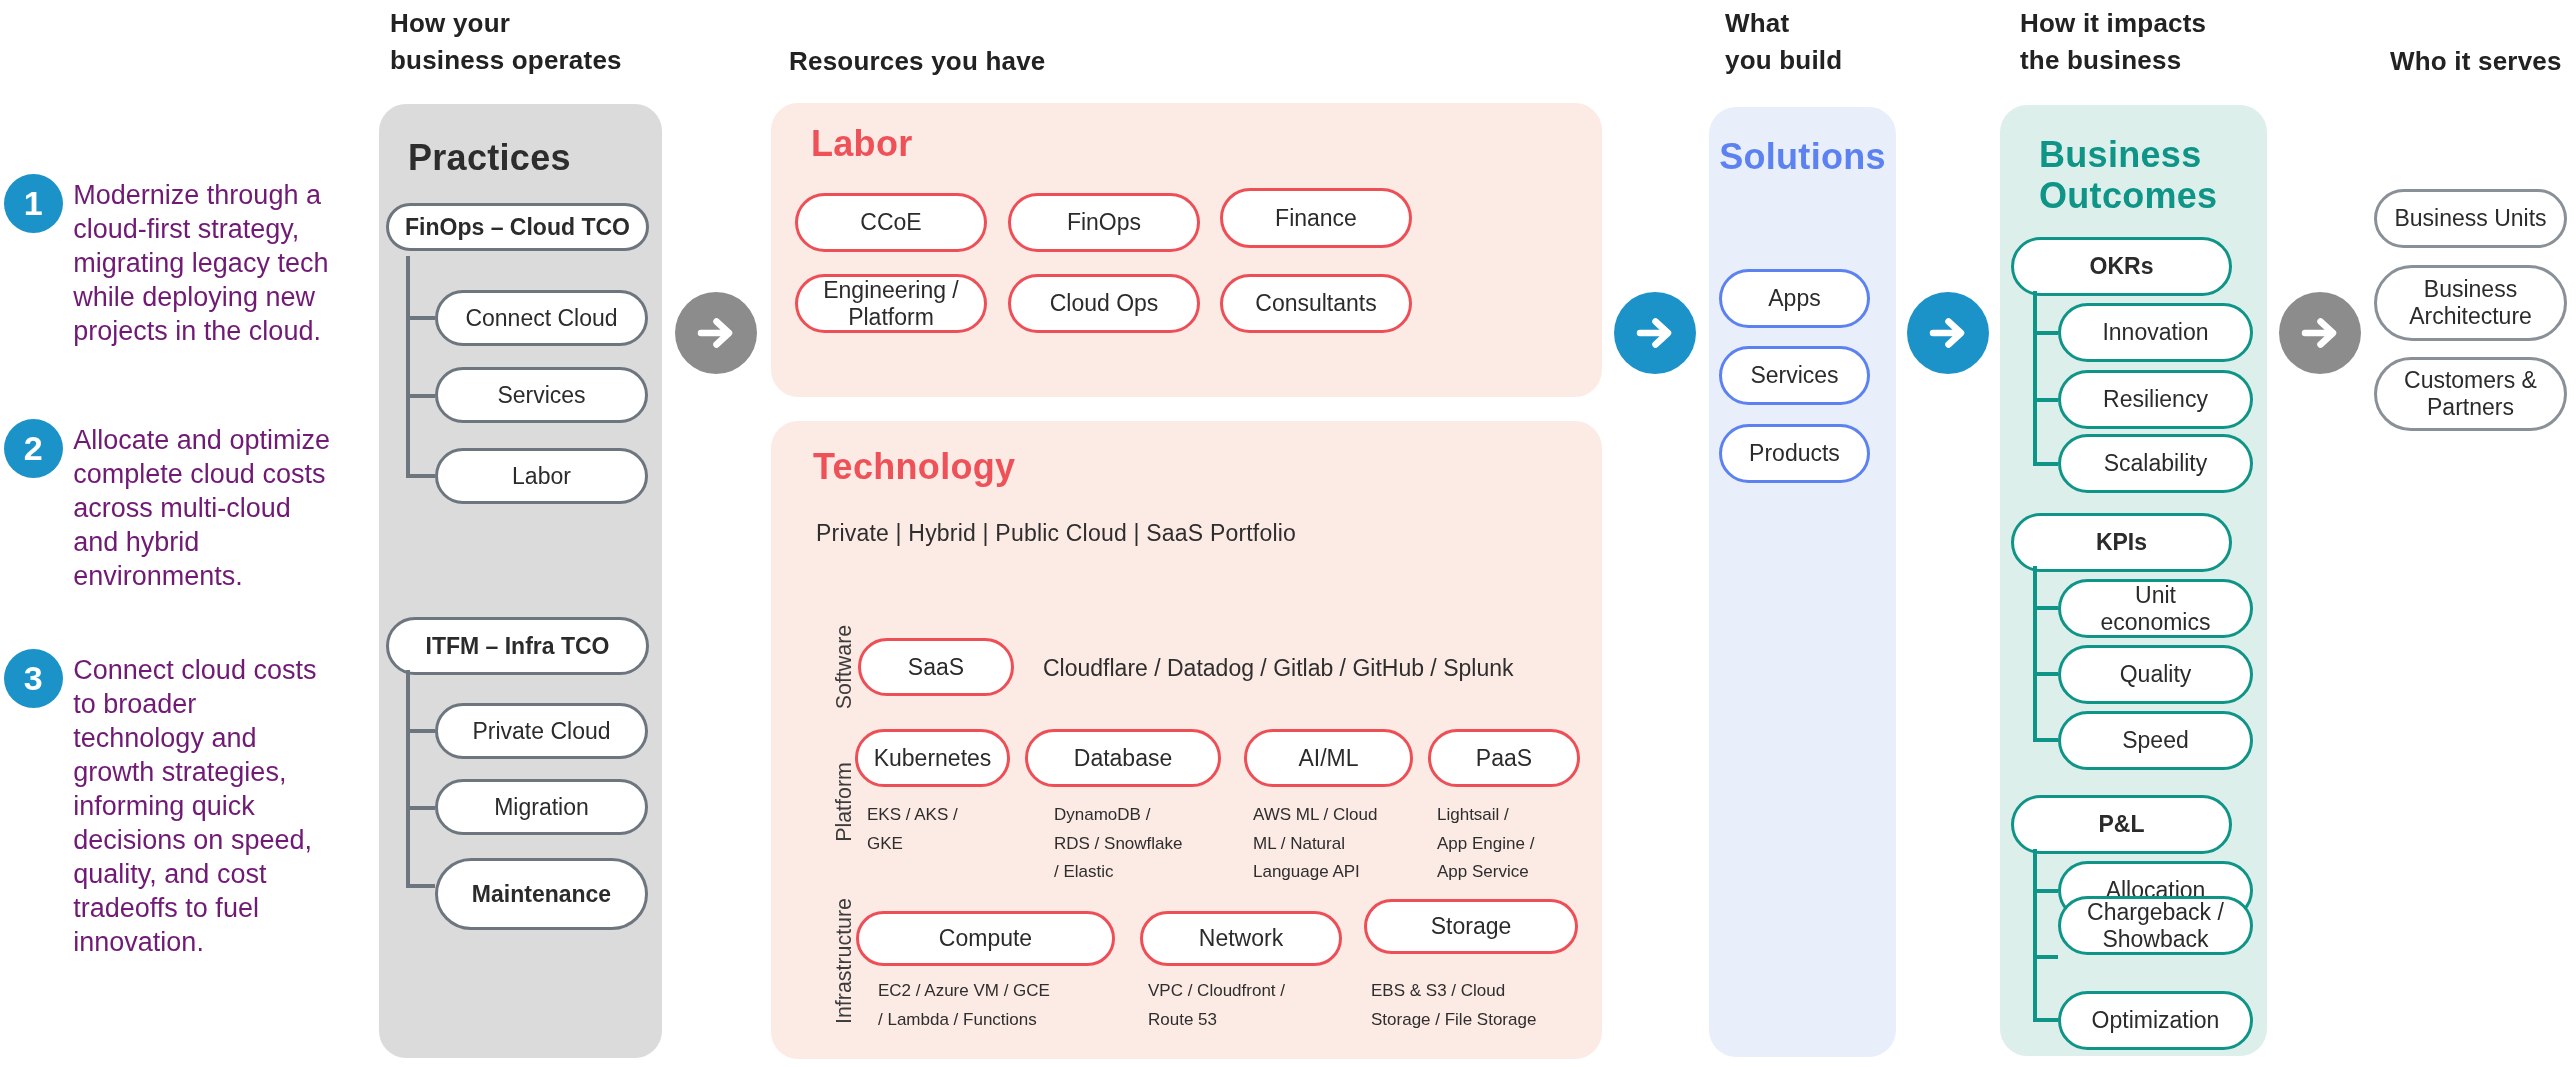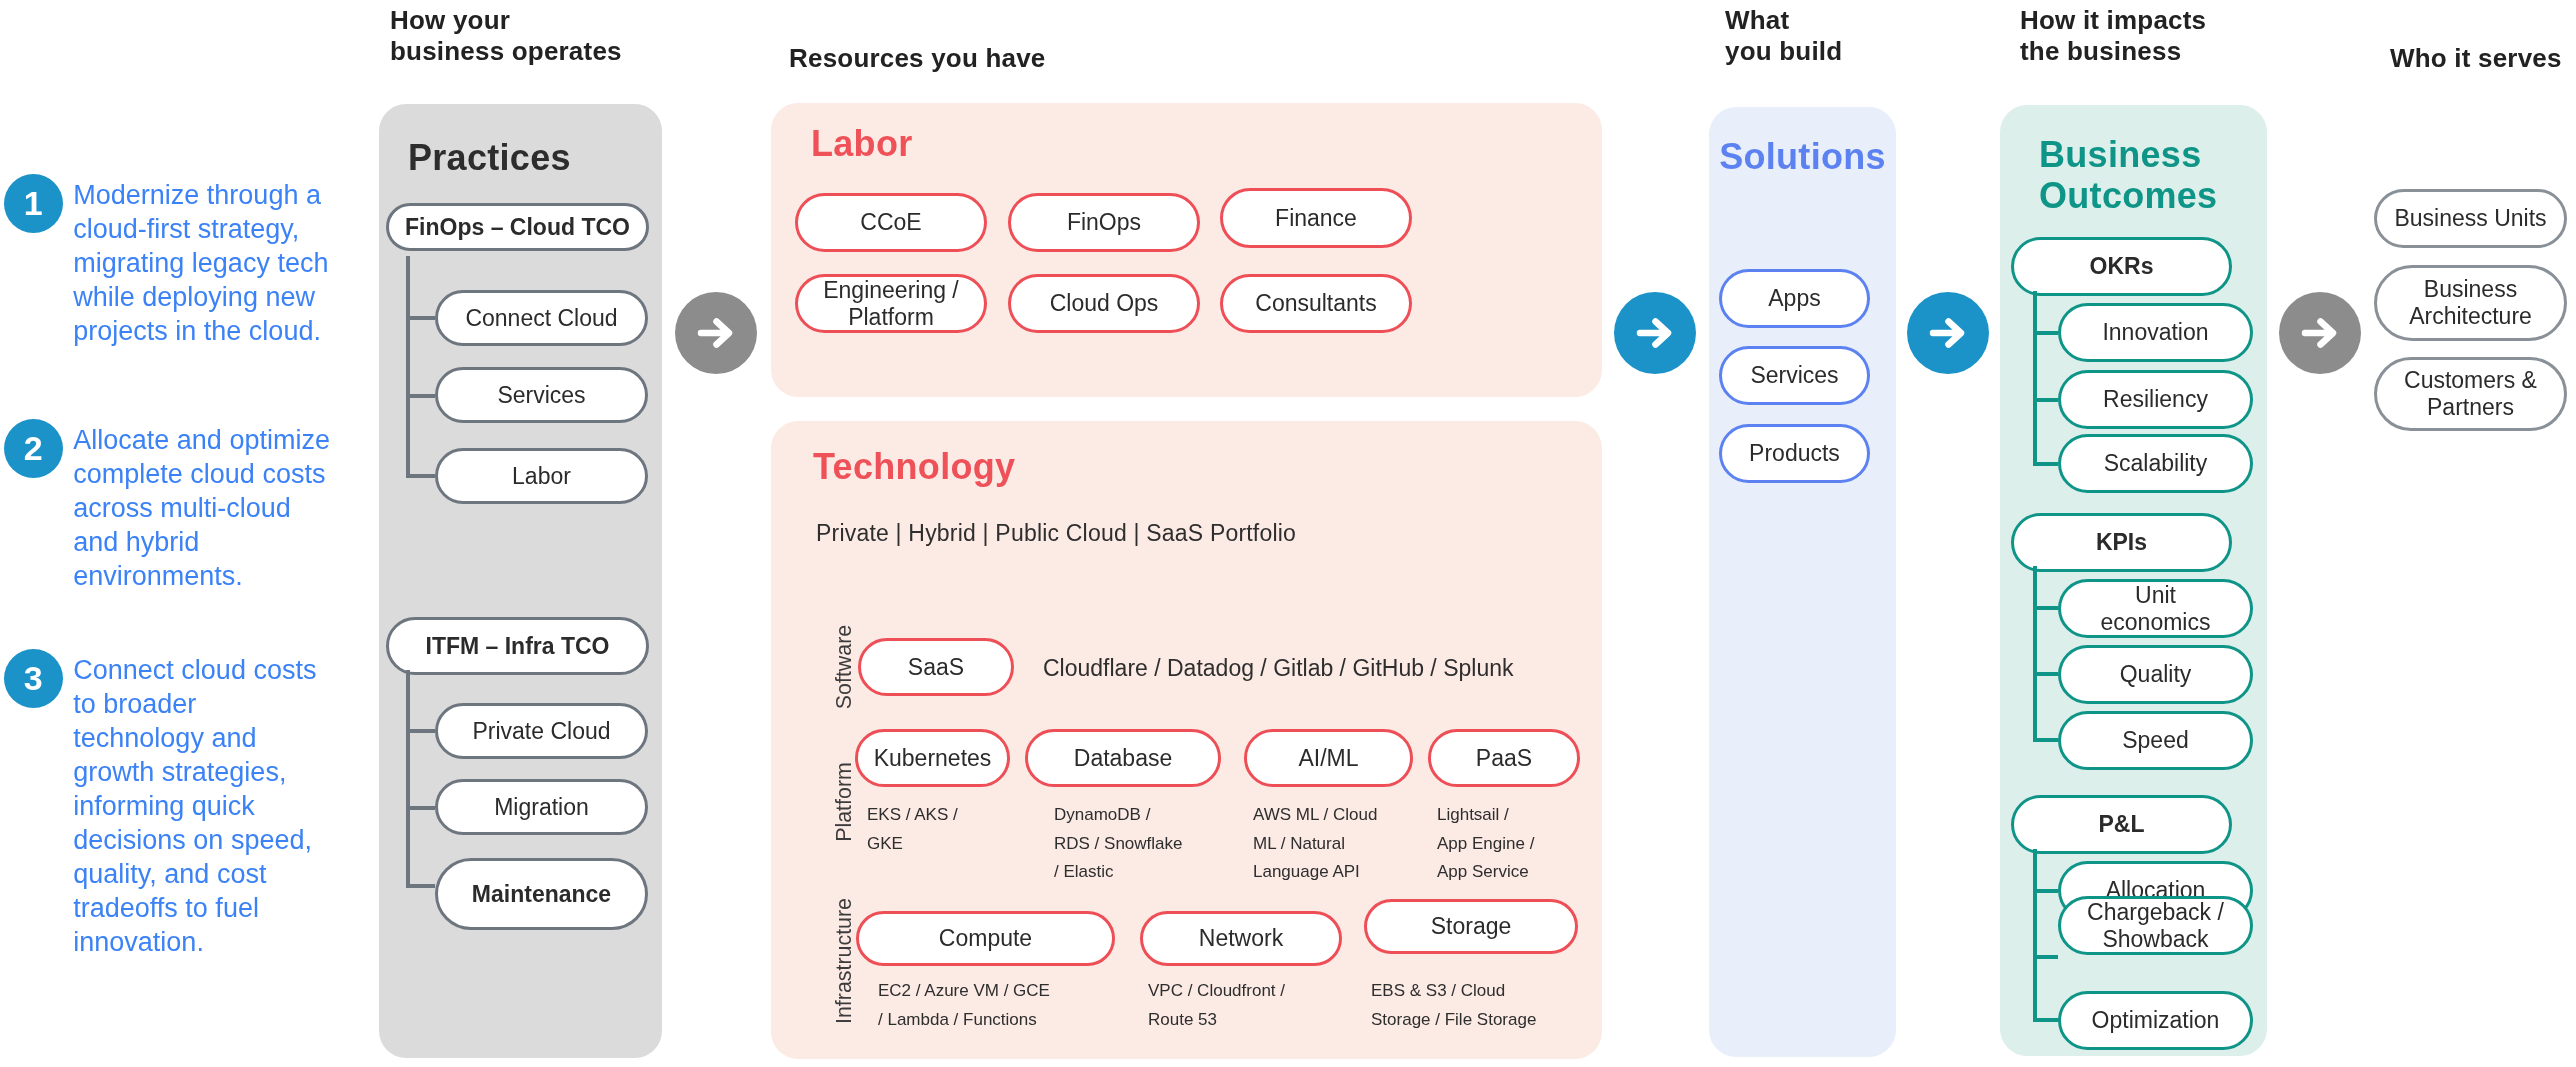--- a/index.html
+++ b/index.html
@@ -1,32 +1,32 @@
 <!DOCTYPE html>
 <html style="--accent_blue: #1b93c9; --arrow_gray: #8c8c8c; --practice_bg: #dbdbdc; --practice_border: #6d757e; --practice_title: #2d2d2d; --resource_bg: #fceae5; --resource_red: #ee4e56; --resource_title: #ef5158; --solutions_bg: #e9eefb; --solutions_blue: #5b82f0; --outcomes_bg: #ddefeb; --outcomes_teal: #0f9488; --serves_border: #899097; --text_dark: #2b2b2b;font-size:14.3px"><head>
 <meta charset="utf-8">
 <style>
   html,body{margin:0;padding:0;background:#ffffff;}
   .stage{
     position:relative;width:2576px;height:1067px;background:#ffffff;overflow:hidden;
     font-family:"Liberation Sans","DejaVu Sans",sans-serif;color:var(--text_dark,#2b2b2b);
   }
   .col-header{
-    position:absolute;font-size:26px;line-height:31px;font-weight:bold;
+    position:absolute;font-size:26px;line-height:37px;font-weight:bold;
     color:#222;white-space:pre-line;letter-spacing:0.2px;
   }
   .zone{position:absolute;border-radius:27px;}
   .zone-title{position:absolute;font-size:36px;font-weight:bold;line-height:41px;white-space:pre-line;letter-spacing:0.3px;}
   .intro-item{position:absolute;display:flex;align-items:flex-start;}
   .num-circle{
     width:59px;height:59px;border-radius:50%;background:var(--accent_blue,#1b93c9);
     color:#fff;font-size:34px;font-weight:bold;display:flex;align-items:center;justify-content:center;
     flex:0 0 59px;margin-top:-3.6px;
   }
-  .intro-text{margin-left:10.7px;font-size:27px;line-height:34px;white-space:pre-line;color:#3b82f6;}
+  .intro-text{margin-left:10.7px;font-size:27px;line-height:34px;white-space:pre-line;color:#701a75;}
   .pill{
     position:absolute;background:#fff;border-radius:39px;display:flex;align-items:center;justify-content:center;
     text-align:center;font-size:23px;line-height:27px;white-space:pre-line;color:#2b2b2b;box-sizing:border-box;
   }
   .pill.bold{font-weight:bold;}
   .pill.gray{border:3.6px solid var(--practice_border,#6d757e);}
   .pill.red{border:3.6px solid var(--resource_red,#ee4e56);}
   .pill.blue{border:3.6px solid var(--solutions_blue,#5b82f0);}
   .pill.teal{border:3.6px solid var(--outcomes_teal,#0f9488);}
   .pill.slate{border:3.6px solid var(--serves_border,#899097);}

